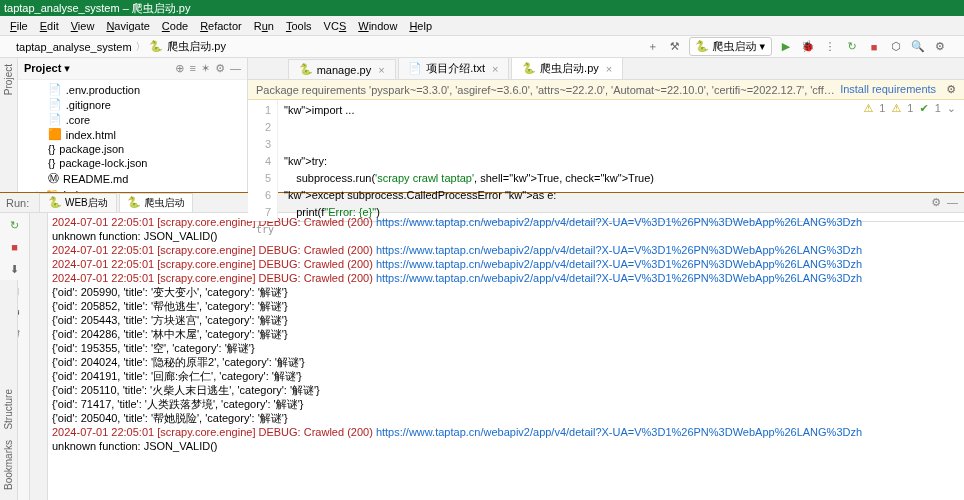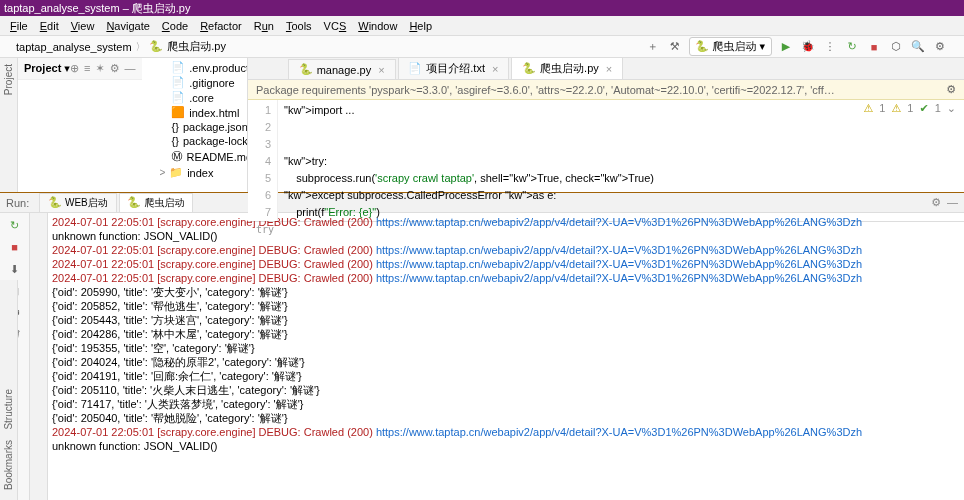--- a/index.html
+++ b/index.html
@@ -1,30 +1,30 @@
 <!DOCTYPE html>
 <html><head>
 <meta charset="utf-8">
 <style>
 *{margin:0;padding:0;box-sizing:border-box;font-family:"Segoe UI",Arial,sans-serif;font-size:11px}
 body{width:964px;height:500px;background:#fff;overflow:hidden;display:flex;flex-direction:column}
-.titlebar{background:#701a75;color:#fff;height:16px;display:flex;align-items:center;padding:0 4px;font-size:10px}
+.titlebar{background:#15803d;color:#fff;height:16px;display:flex;align-items:center;padding:0 4px;font-size:10px}
 .menubar{background:#f2f2f2;height:20px;display:flex;align-items:center;padding:0 4px;border-bottom:1px solid #ddd}
 .menubar span{padding:0 6px;cursor:pointer}
 .menubar span u{text-decoration:underline}
 .breadcrumb{height:22px;display:flex;align-items:center;justify-content:space-between;padding:0 16px;border-bottom:1px solid #ddd;background:#fafafa}
 .breadcrumb-left{display:flex;align-items:center;gap:4px}
 .breadcrumb-toolbar{display:flex;align-items:center;gap:6px}
 .tb-btn{width:16px;height:16px;display:flex;align-items:center;justify-content:center;border-radius:3px;cursor:pointer;color:#666}
 .tb-btn.green{color:#4a9e3a}
 .run-select{border:1px solid #ccc;border-radius:3px;padding:1px 6px;display:flex;align-items:center;gap:3px;background:#fff}
 .maincontent{display:flex;flex:1;min-height:0}
 .leftstrip{width:18px;background:#f2f2f2;border-right:1px solid #ddd;display:flex;flex-direction:column;align-items:center;padding-top:6px;gap:10px}
 .leftstrip .vlabel{writing-mode:vertical-rl;transform:rotate(180deg);font-size:10px;color:#666;cursor:pointer}
-.projectpane{width:230px;border-right:1px solid #ddd;display:flex;background:#fff}
+.projectpane{width:230px;border-right:1px solid #ddd;display:flex;flex-direction:column;background:#fff}
 .projecthdr{height:22px;display:flex;align-items:center;padding:0 6px;border-bottom:1px solid #eee;background:#f7f7f7;justify-content:space-between}
 .projecthdr-icons{display:flex;gap:5px;color:#888}
 .tree{flex:1;overflow:auto;padding:2px 0}
 .tree-item{display:flex;align-items:center;padding:1px 0 1px 30px;gap:4px;cursor:pointer;white-space:nowrap}
 .tree-item.d1{padding-left:18px}
 .tree-item.d2{padding-left:30px}
 .editor{flex:1;display:flex;flex-direction:column;min-width:0}
 .tabs{height:22px;display:flex;align-items:flex-end;background:#f2f2f2;border-bottom:1px solid #ddd;padding-left:40px}
 .tab{padding:3px 10px;border:1px solid #ddd;border-bottom:none;background:#f7f7f7;margin-right:2px;display:flex;align-items:center;gap:4px;font-size:10px;cursor:pointer}
 .tab.active{background:#fff}
@@ -169,20 +169,21 @@
         </div>
         <div class="tab active">
           <span>🐍</span>
           <span>爬虫启动.py</span>
           <span class="x">×</span>
         </div>
       </div>
     <div class="banner">
       <span>Package requirements 'pyspark~=3.3.0', 'asgiref~=3.6.0', 'attrs~=22.2.0', 'Automat~=22.10.0', 'certifi~=2022.12.7', 'cff…</span>
       <div class="links">
+        <a>Install requirements</a>
         <span>⚙</span>
       </div>
     </div>
     <div class="code">
       <div class="gutter" id="gutter">1<br>2<br>3<br>4<br>5<br>6<br>7<br></div>
       <div class="codelines" id="codelines"><span class="&lt;span">"kw"</span>&gt;import ...
 
 
 <span class="&lt;span">"kw"</span>&gt;try:
     subprocess.run(<span class="str">'scrapy crawl taptap'</span>, shell=<span class="&lt;span">"kw"</span>&gt;True, check=<span class="&lt;span">"kw"</span>&gt;True)

